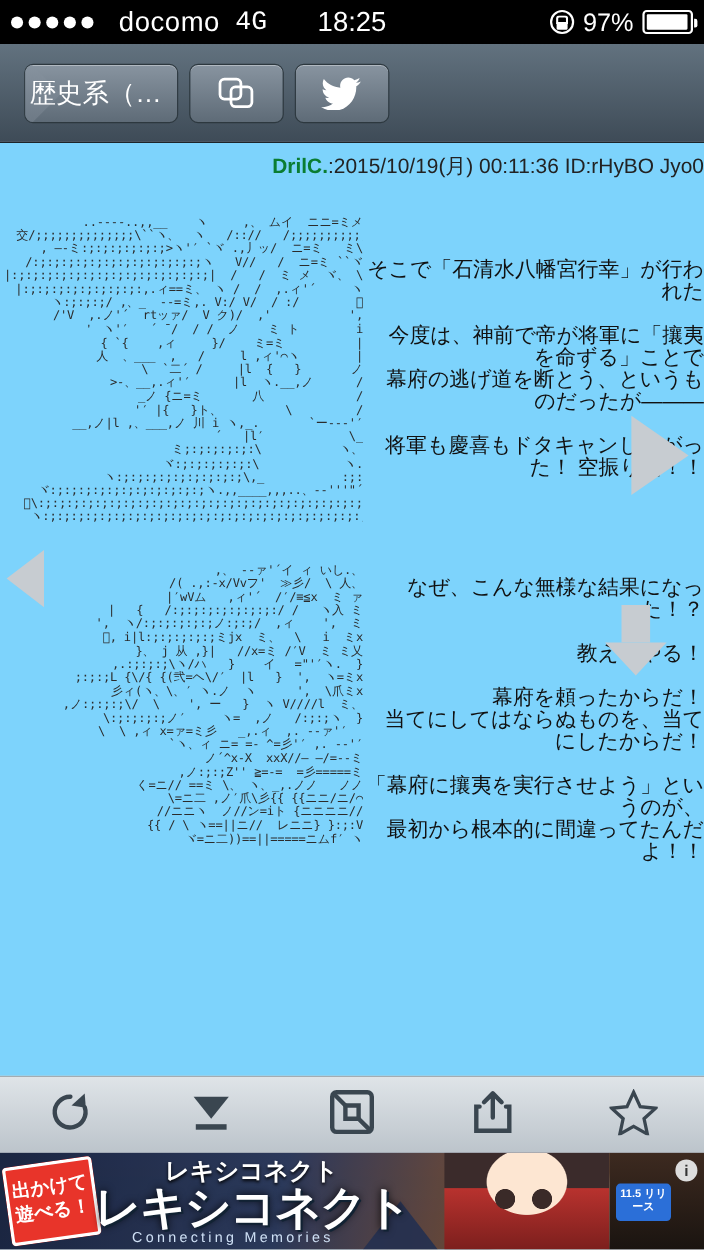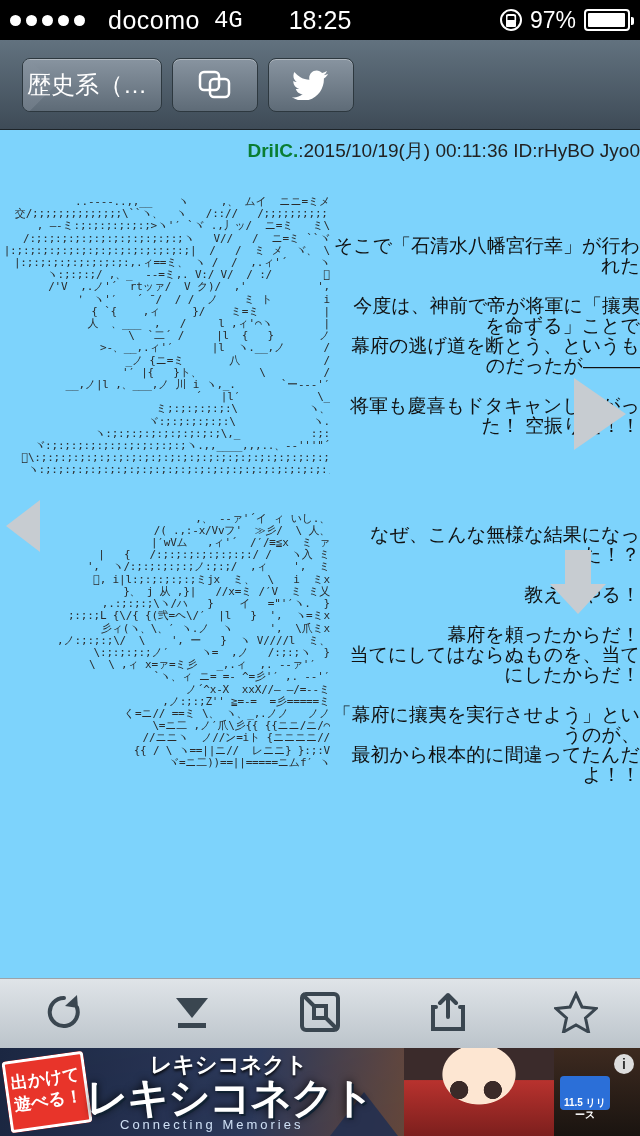--- a/index.html
+++ b/index.html
@@ -195,21 +195,21 @@
     background: linear-gradient(#3d2a20, #1a1410);
   }
   .ad-i {
     position: absolute; right: 6px; top: 6px; width: 20px; height: 20px;
     border-radius: 50%; background: #ddd; color: #333; font-size: 14px;
     font-weight: bold; text-align: center; line-height: 20px;
   }
   .ad-chip {
     position: absolute; right: 30px; top: 28px; width: 50px; height: 34px;
     background: #2b6fd8; border-radius: 4px; color: #fff; font-size: 10px;
-    text-align: center; line-height: 12px; padding-top: 21px; font-weight: bold;
+    text-align: center; line-height: 12px; padding-top: 4px; font-weight: bold;
   }
 </style>
 </head>
 <body>
 
 <div id="app">
 
   <div class="statusbar">
     <div class="sig-dots">
       <i></i>

